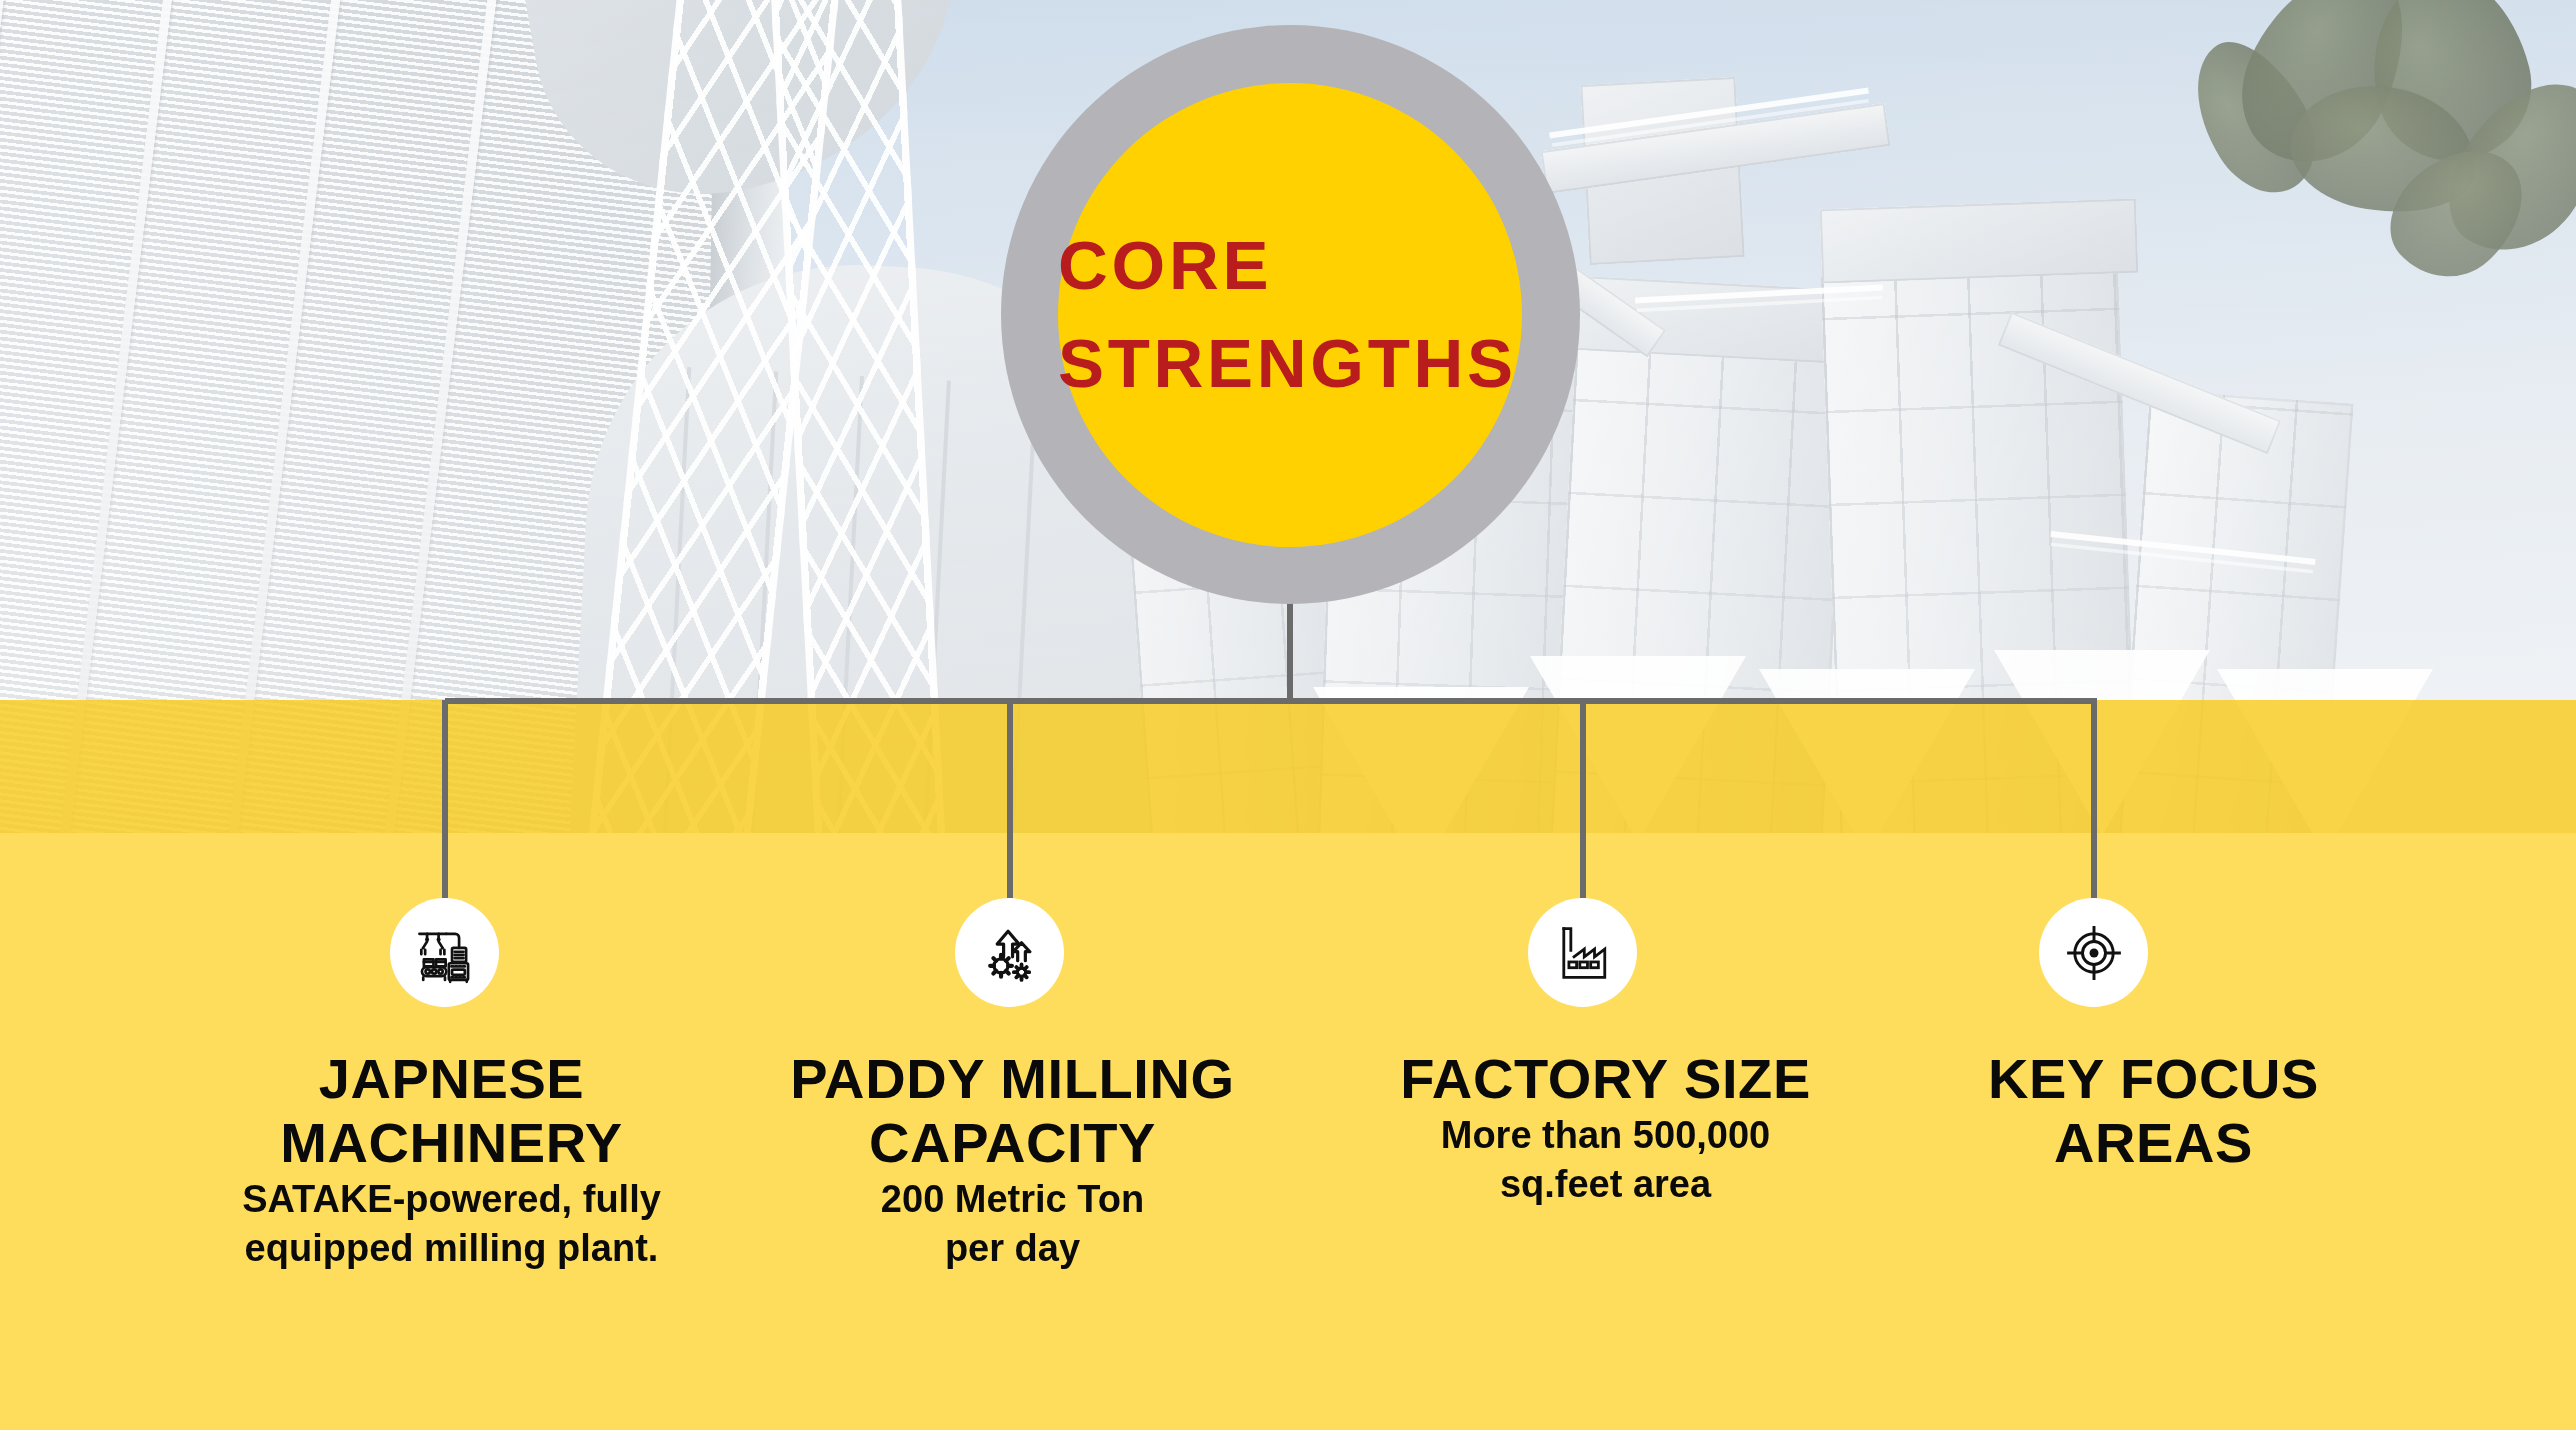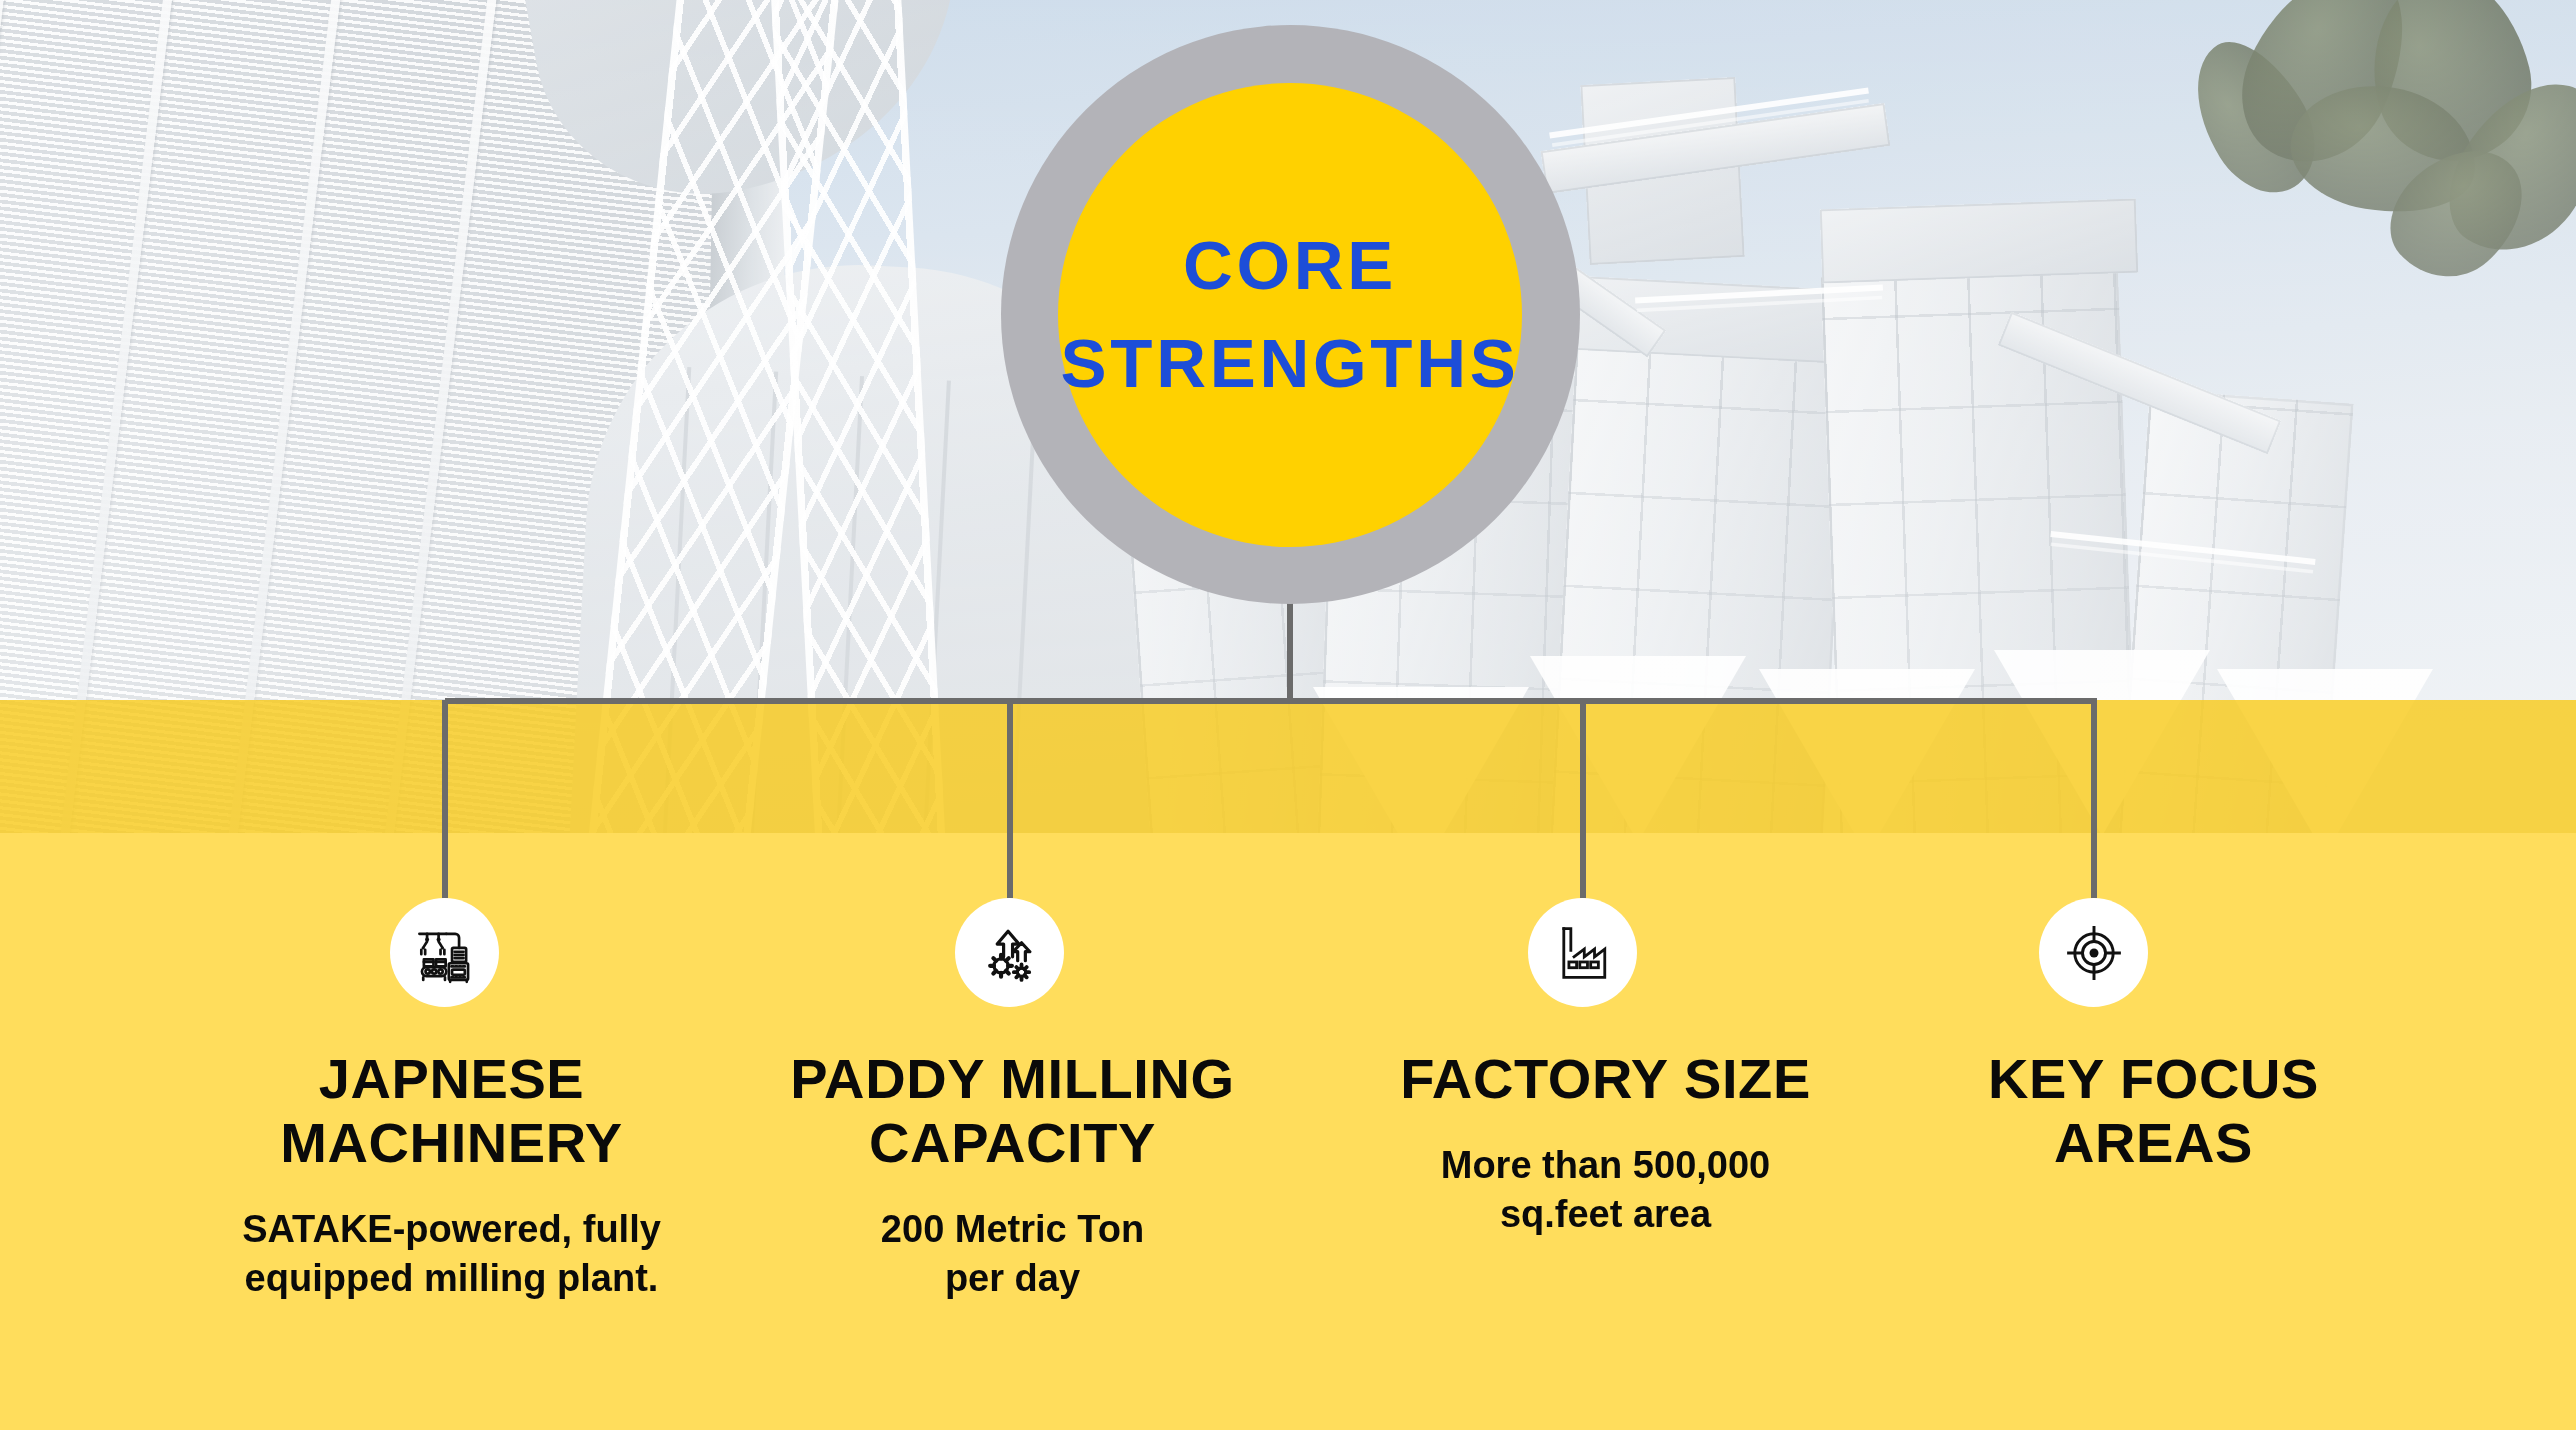--- a/index.html
+++ b/index.html
@@ -191,41 +191,40 @@
     background:#b3b3b8;
   }
   .hub-core {
     position:absolute; left:1058px; top:83px;
     width:464px; height:464px; border-radius:50%;
     background:#ffd100;
     display:flex; align-items:center; justify-content:center;
   }
   .hub-text {
     font-size:69px; font-weight:700; letter-spacing:3.7px;
-    color:#1d4ed8; text-align:center; line-height:1.42;
+    color:#b91c1c; line-height:1.42;
     text-transform:uppercase;
   }
 
   
   .bubble {
     position:absolute; width:109px; height:109px; border-radius:50%;
     background:#ffffff;
     display:flex; align-items:center; justify-content:center;
   }
   .bubble svg { width:64px; height:64px; display:block; }
 
   
   .col { position:absolute; top:1047px; }
   .col .title {
     font-size:56px; font-weight:700; color:#0a0a0a;
     text-align:center; line-height:1.14; letter-spacing:0.6px;
     text-transform:uppercase; white-space:pre-line;
   }
   .col .body {
-    margin-top:30px;
     font-size:38px; font-weight:700; color:#0a0a0a;
     text-align:center; line-height:1.30; white-space:pre-line;
   }
 </style>
 </head>
 <body>
 
 <div id="stage">
 
   <div class="photo">

